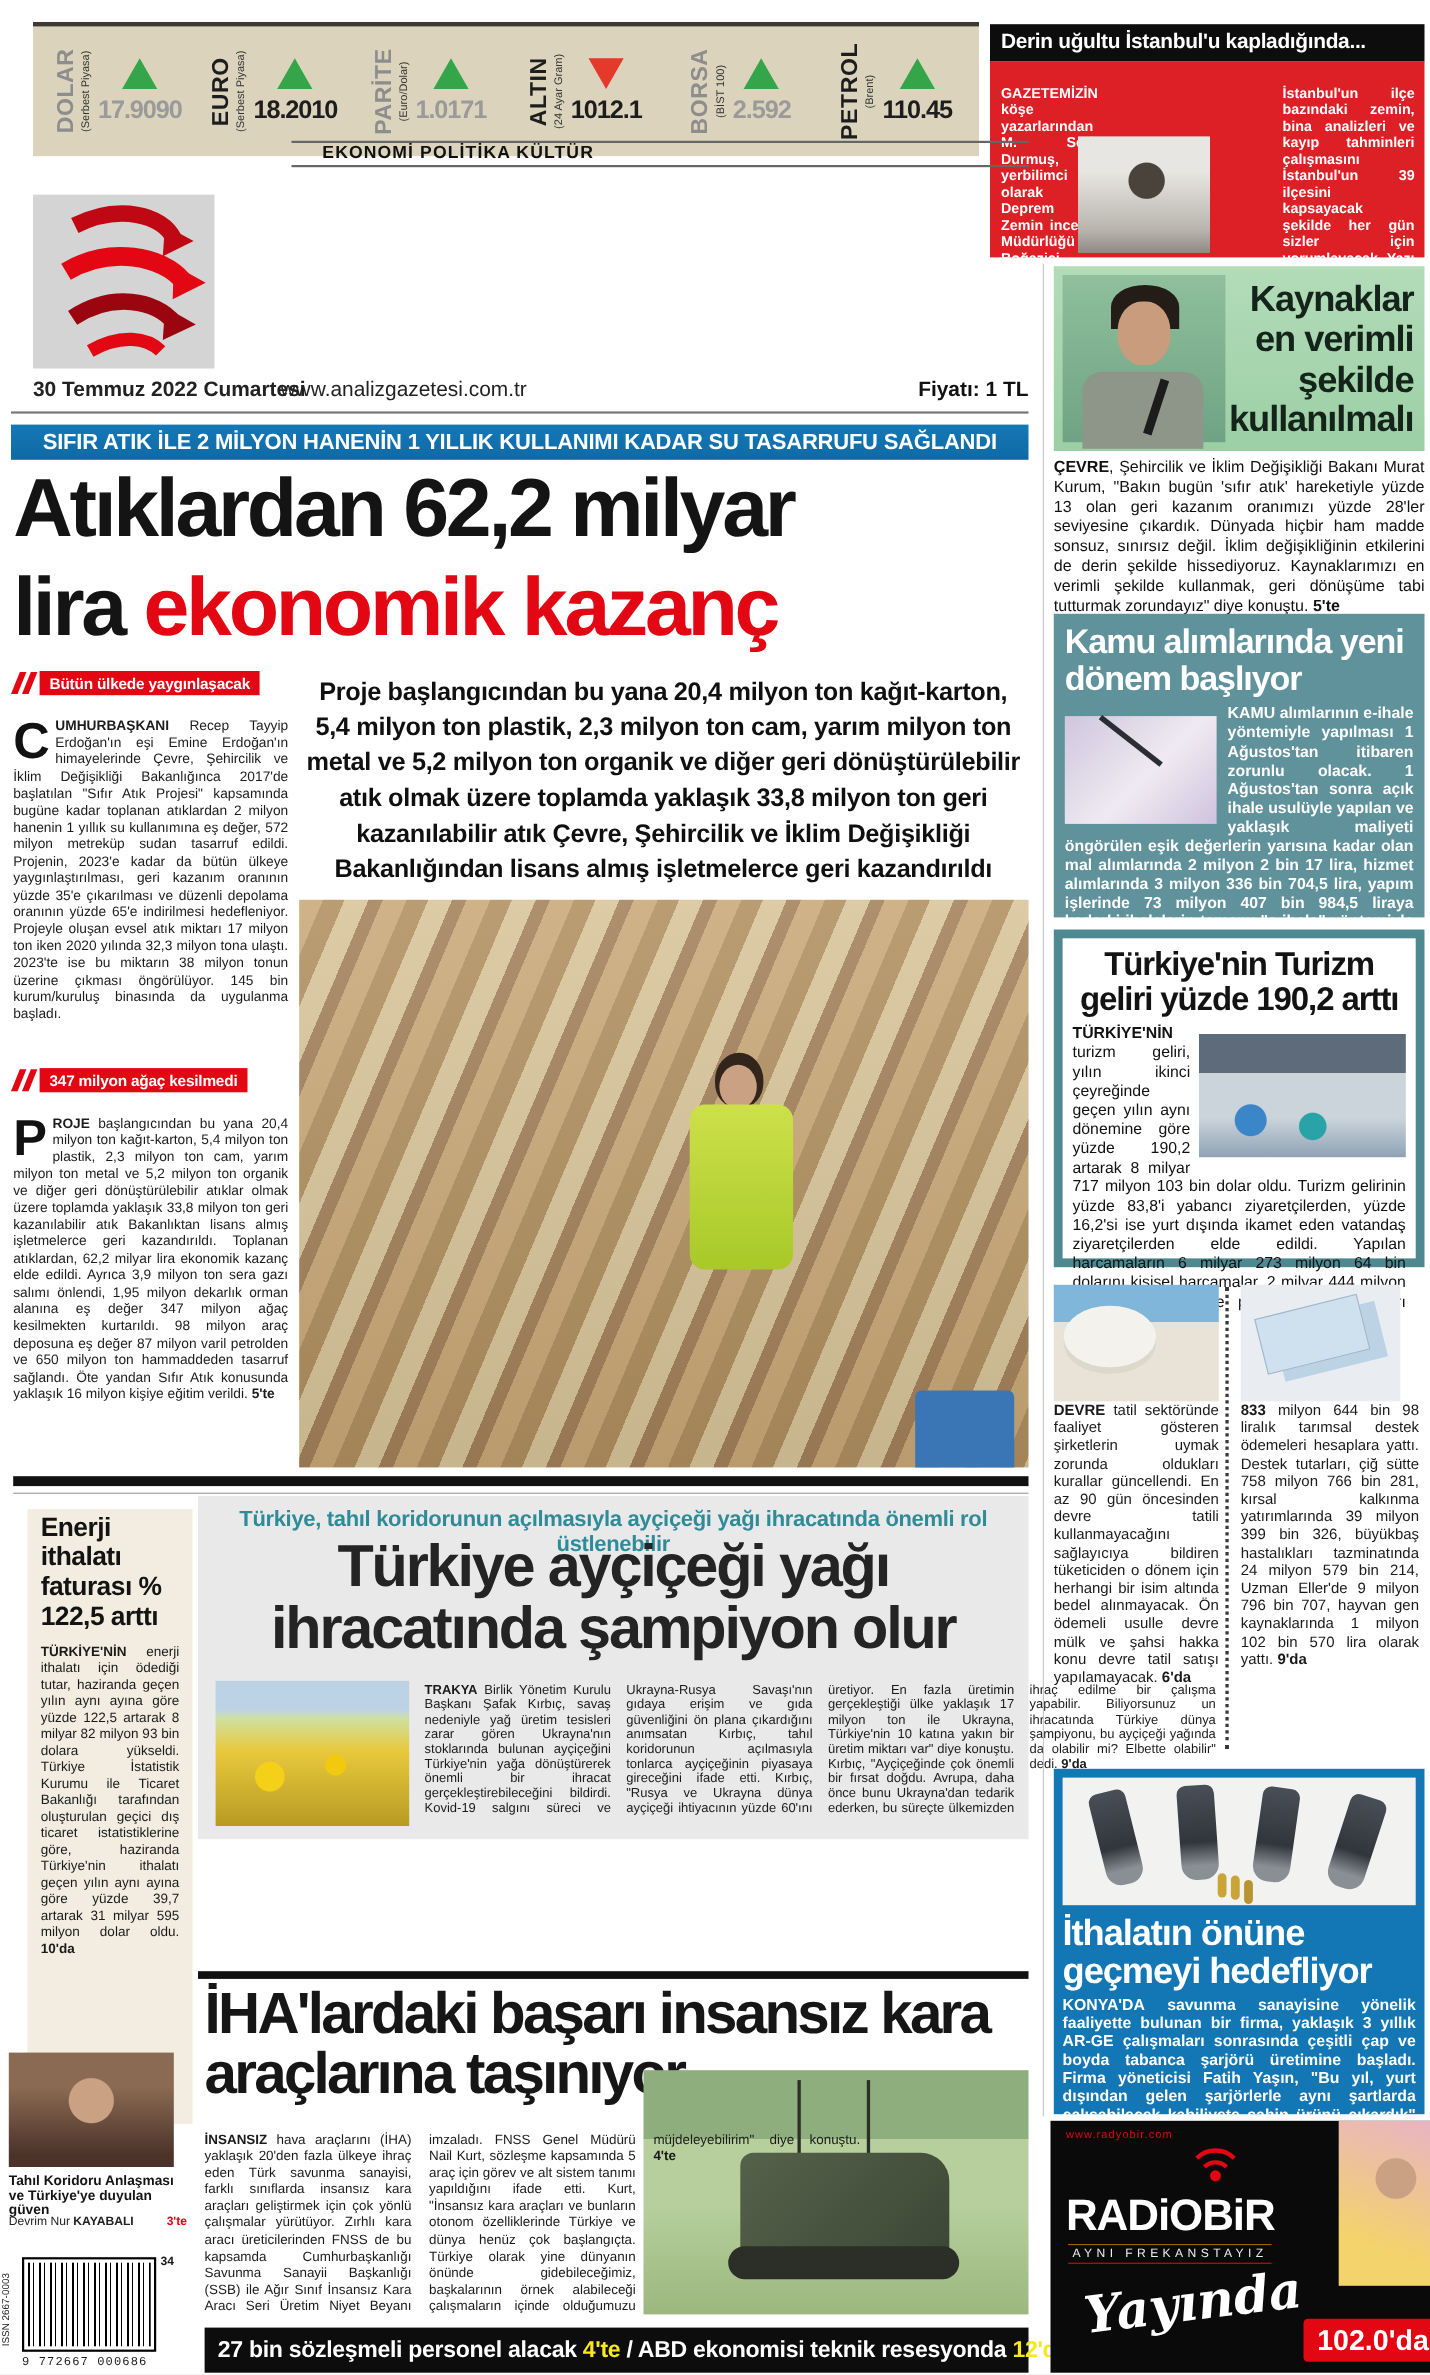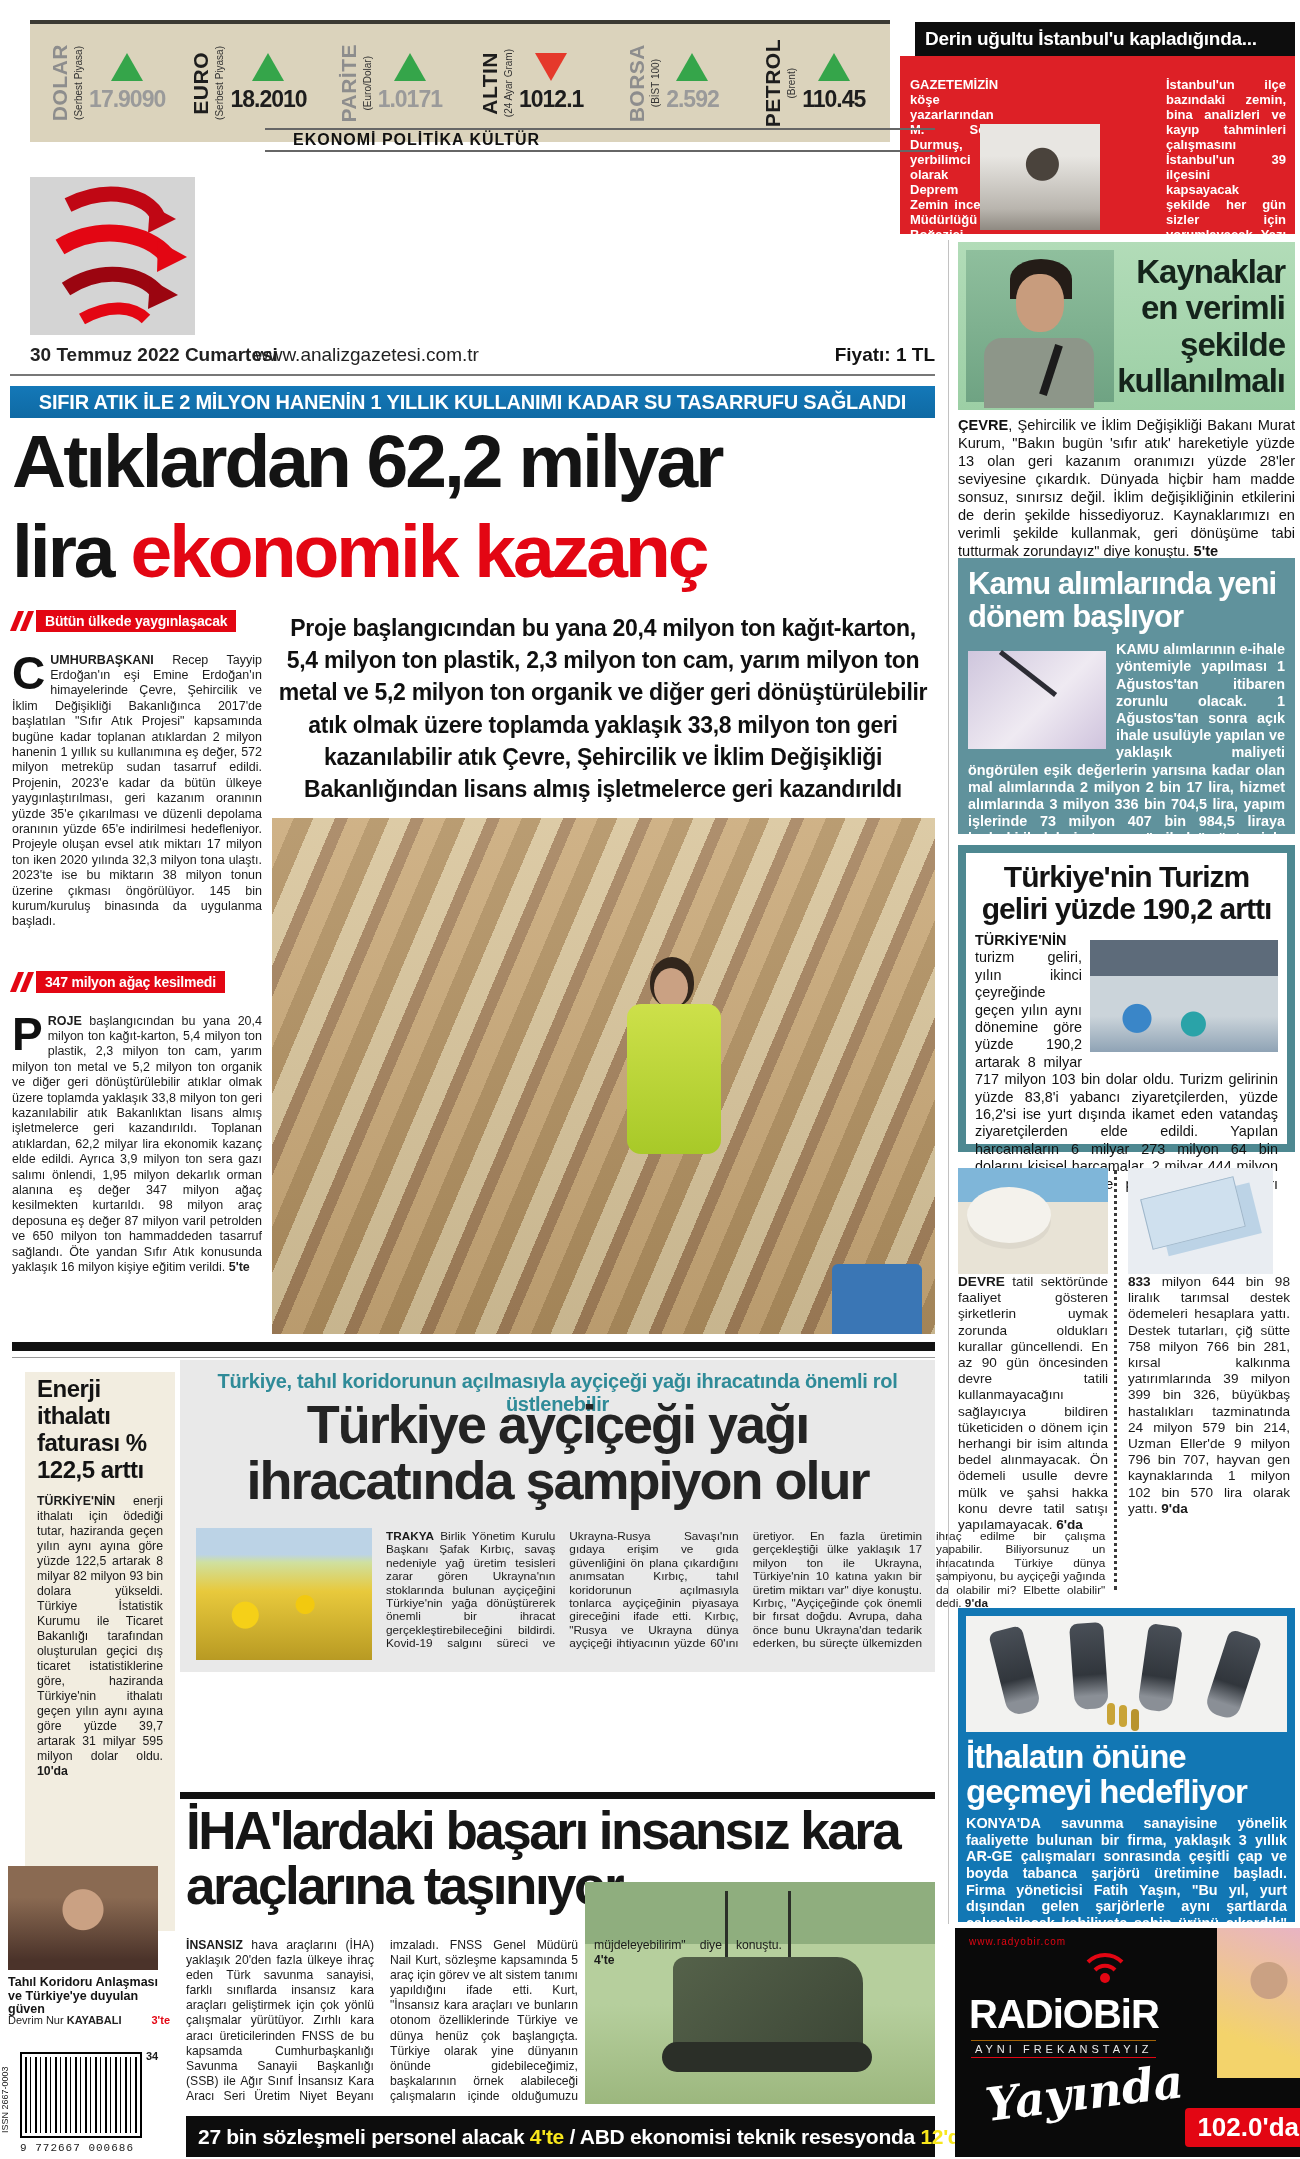--- a/index.html
+++ b/index.html
@@ -19,21 +19,21 @@
   .tkname[data-tone="gray"]{color:#8d8d8d;}
   .tkr{display:flex;flex-direction:column;align-items:center;gap:5px;margin-left:3px;}
   .arrow{width:0;height:0;display:block;}
   .arrow[data-dir="up"]{border-left:16px solid transparent;border-right:16px solid transparent;border-bottom:28px solid #35a54a;}
   .arrow[data-dir="down"]{border-left:16px solid transparent;border-right:16px solid transparent;border-top:28px solid #e5392b;}
   .tkval{font-size:23px;font-weight:800;color:#1d1d1d;letter-spacing:-1px;}
   .tkval[data-tone="gray"]{color:#9a9a9a;}
 
   
   #topstory{left:900px;top:22px;width:395px;height:212px;}
-  #topstory .hd{height:34px;background:#0d0d0d;color:#fff;font-size:19px;font-weight:800;line-height:34px;padding-left:10px;letter-spacing:-.3px;margin-left:15px;}
+  #topstory .hd{height:34px;background:#0d0d0d;color:#fff;font-size:19px;font-weight:800;line-height:34px;padding-left:10px;letter-spacing:-.3px;}
   #topstory .bd{position:relative;height:178px;background:#dd2026;color:#fff;}
   #topstory .col{position:absolute;top:8px;font-size:13px;font-weight:700;line-height:15px;text-align:justify;}
   #topstory .c1{left:10px;width:170px;}
   #topstory .c2{left:204px;width:182px;}
   .spR{float:right;width:66px;height:104px;margin:50px 0 0 4px;}
   .spL{float:left;width:58px;height:104px;margin:50px 4px 0 0;}
   .ph-topstory{left:80px;top:68px;width:120px;height:106px;
      background:radial-gradient(circle at 52% 38%,#4a433c 0 16px,rgba(0,0,0,0) 17px),
                 linear-gradient(180deg,#e8e6e2 0 30%,#b9b5ae 80%,#8f8a82);}
 

